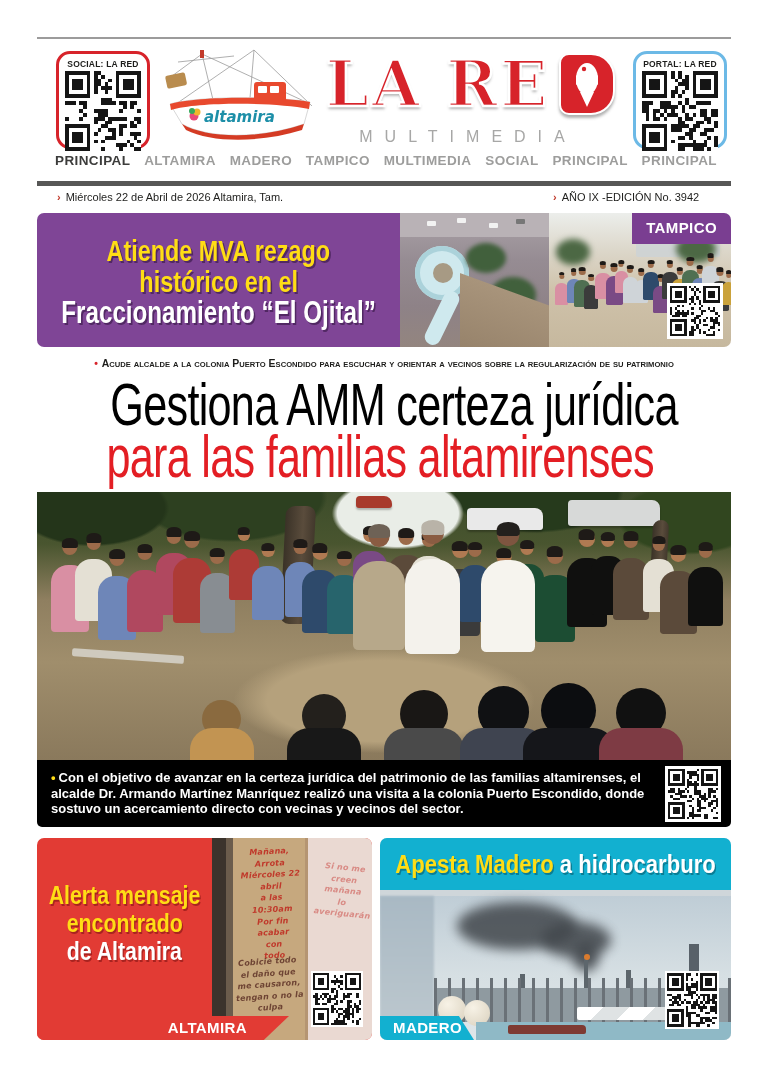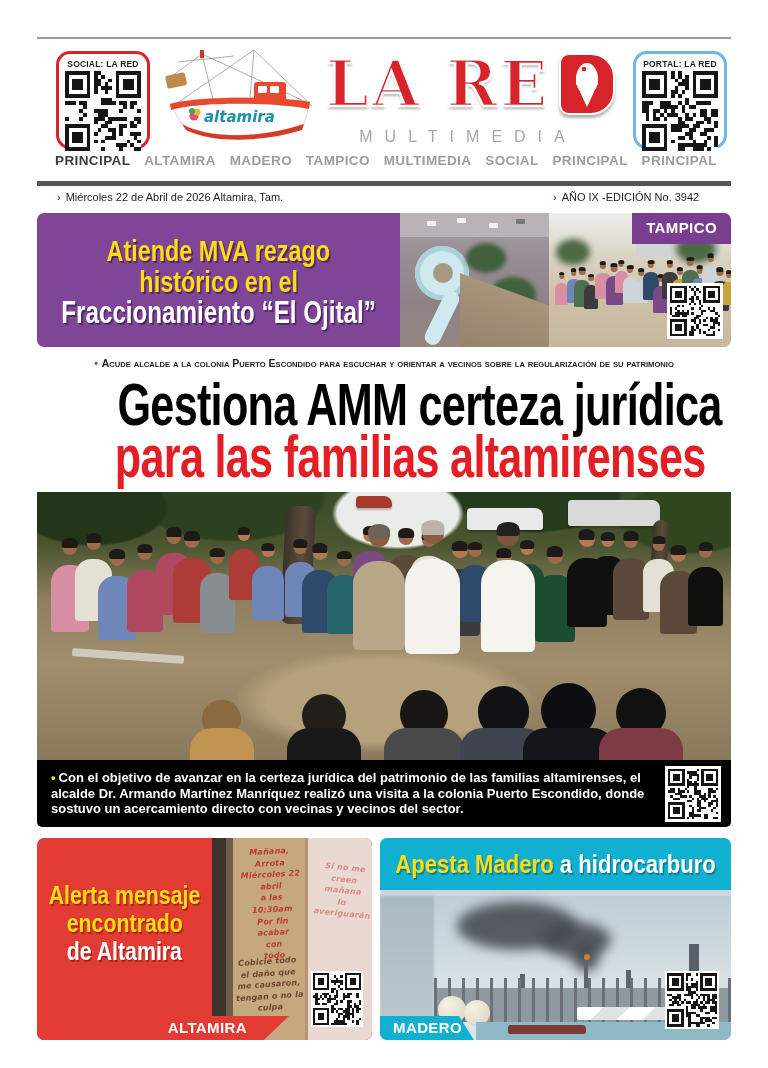--- a/index.html
+++ b/index.html
@@ -86,21 +86,21 @@
   .fig{position:absolute}
   .fig .head{position:absolute;top:0;left:50%;transform:translateX(-50%);width:40%;aspect-ratio:1;border-radius:50%}
   .fig .hair{position:absolute;top:-2px;left:50%;transform:translateX(-50%);width:42%;aspect-ratio:1.6;border-radius:50% 50% 20% 20%}
   .fig .torso{position:absolute;top:28%;left:0;right:0;bottom:0;border-radius:45% 45% 10% 10%/26% 26% 6% 6%}
 
   
   .kicker{position:absolute;left:37px;top:357px;width:694px;text-align:center;font-size:11px;font-weight:bold;
     color:#1d1d1b;font-variant:small-caps;white-space:nowrap}
   .kicker .inner{display:inline-block;transform:scaleX(.95)}
   .kicker .bullet{color:var(--brand-red);font-variant:normal;margin-right:4px}
-  .lead-headline{position:absolute;left:0;top:379px;width:688px;text-align:center;font-weight:bold}
+  .lead-headline{position:absolute;left:0;top:379px;width:688px;text-align:center;font-weight:normal}
   .lead-headline .hl{font-size:60px;line-height:52px;letter-spacing:-1px;white-space:nowrap}
   .lead-headline .hl span{display:inline-block;transform:scaleX(.72)}
   .hl.black{color:#000}
   .hl.red{color:var(--headline-red)}
 
   
   .main-photo{position:absolute;left:37px;top:492px;width:694px;height:268px;overflow:hidden;
     background:
       radial-gradient(110px 60px at 52% 8%,#e9ede7 0 55%,transparent 60%),
       radial-gradient(120px 60px at 8% 6%,#24351a 0 60%,transparent 64%),

